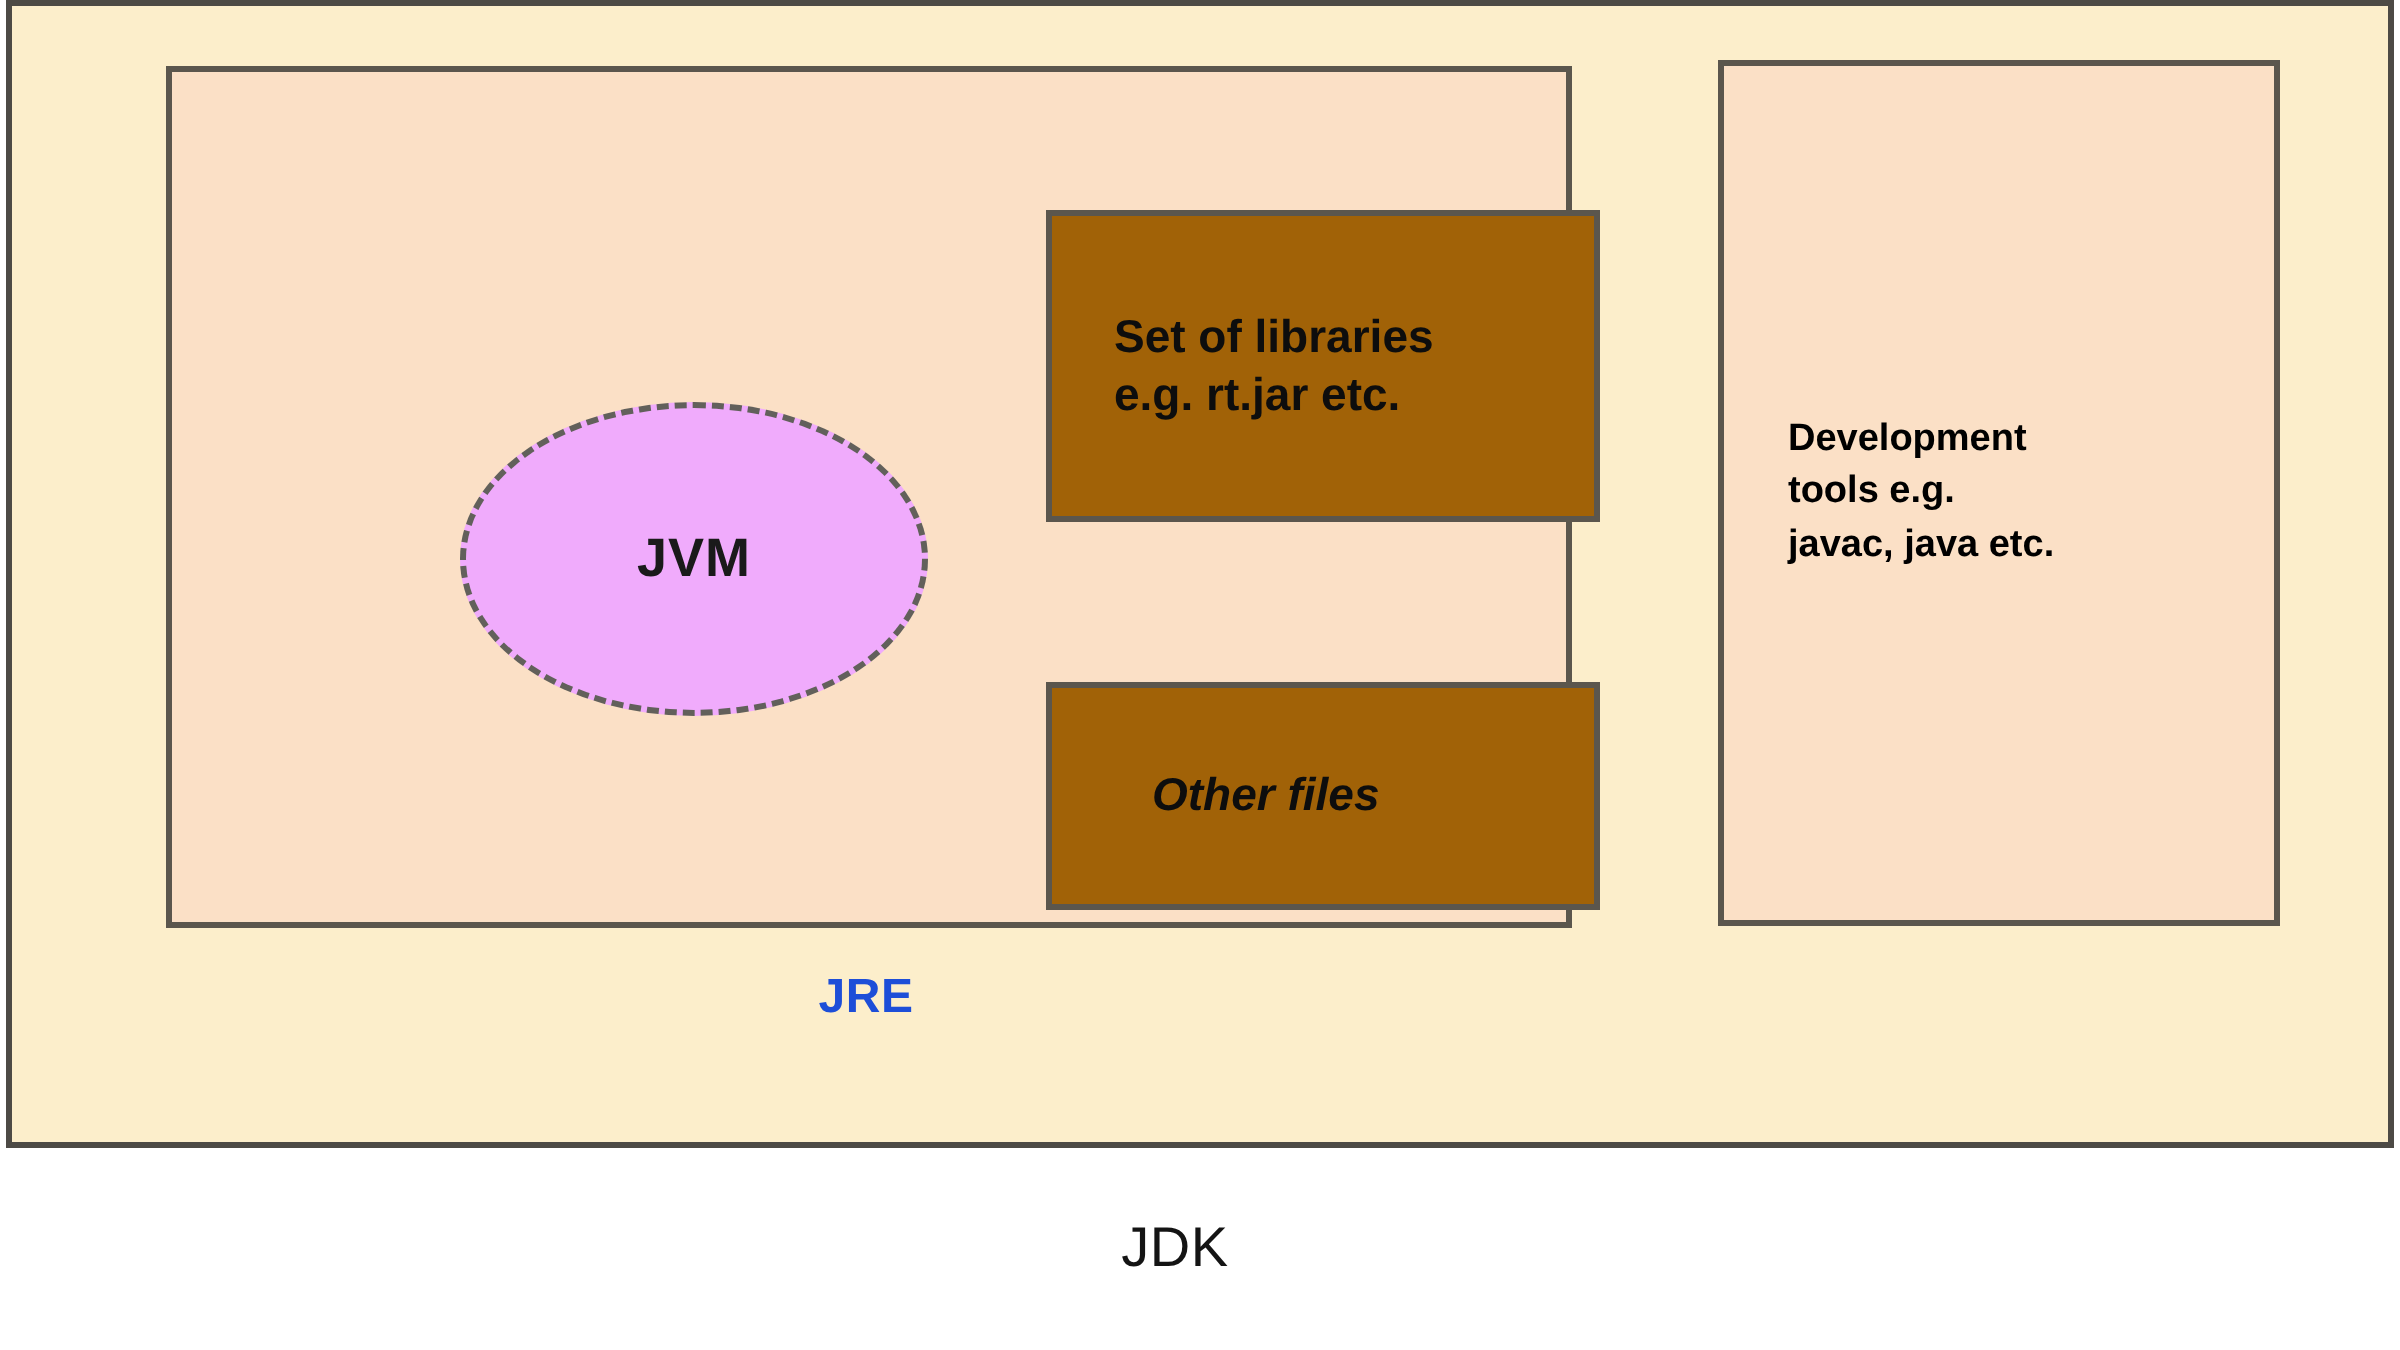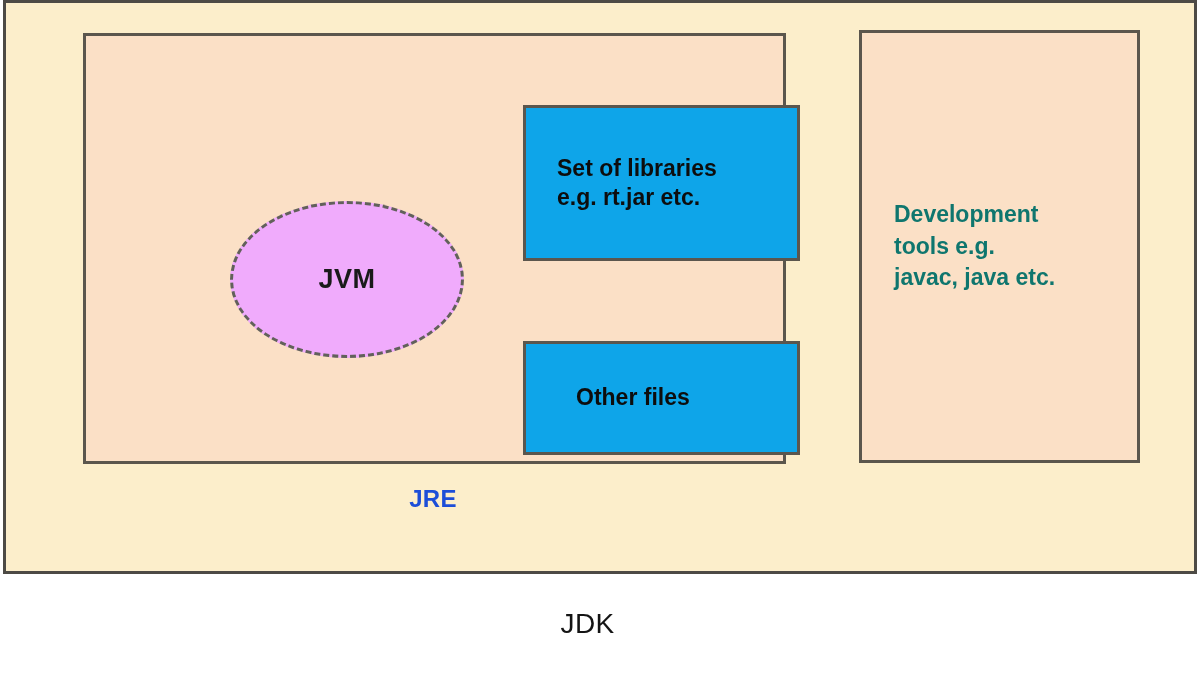--- a/index.html
+++ b/index.html
@@ -63,37 +63,38 @@
     font-size: 27px;
     font-weight: bold;
     color: #1a1a1a;
     letter-spacing: 0.5px;
     line-height: 1;
   }
 
   
   .pink-box {
     position: absolute;
-    background: #0ea5e9;
+    background: #a16207;
     border: 3px solid #5b564d;
     box-sizing: border-box;
     display: flex;
     align-items: center;
   }
   .pink-libraries {
     left: 437px;
     top: 69px;
     width: 277px;
     height: 156px;
   }
   .pink-other {
     left: 437px;
     top: 305px;
     width: 277px;
     height: 114px;
+    font-style: italic;
   }
   .pink-text {
     font-size: 23px;
     font-weight: bold;
     color: #0d0d0d;
     line-height: 1.28;
     padding-left: 31px;
     padding-right: 10px;
     white-space: pre-line;
   }
@@ -108,23 +109,23 @@
     top: 27px;
     width: 281px;
     height: 433px;
     background: #fbe0c6;
     border: 3px solid #5b564d;
     box-sizing: border-box;
     display: flex;
     align-items: center;
   }
   .devtools-text {
-    font-size: 23px;
+    font-size: 19px;
     font-weight: bold;
-    color: #0f766e;
+    color: #000000;
     line-height: 1.38;
     padding-left: 32px;
     padding-right: 8px;
     white-space: pre-line;
   }
 
   
   .jre-caption {
     position: absolute;
     left: 77px;

